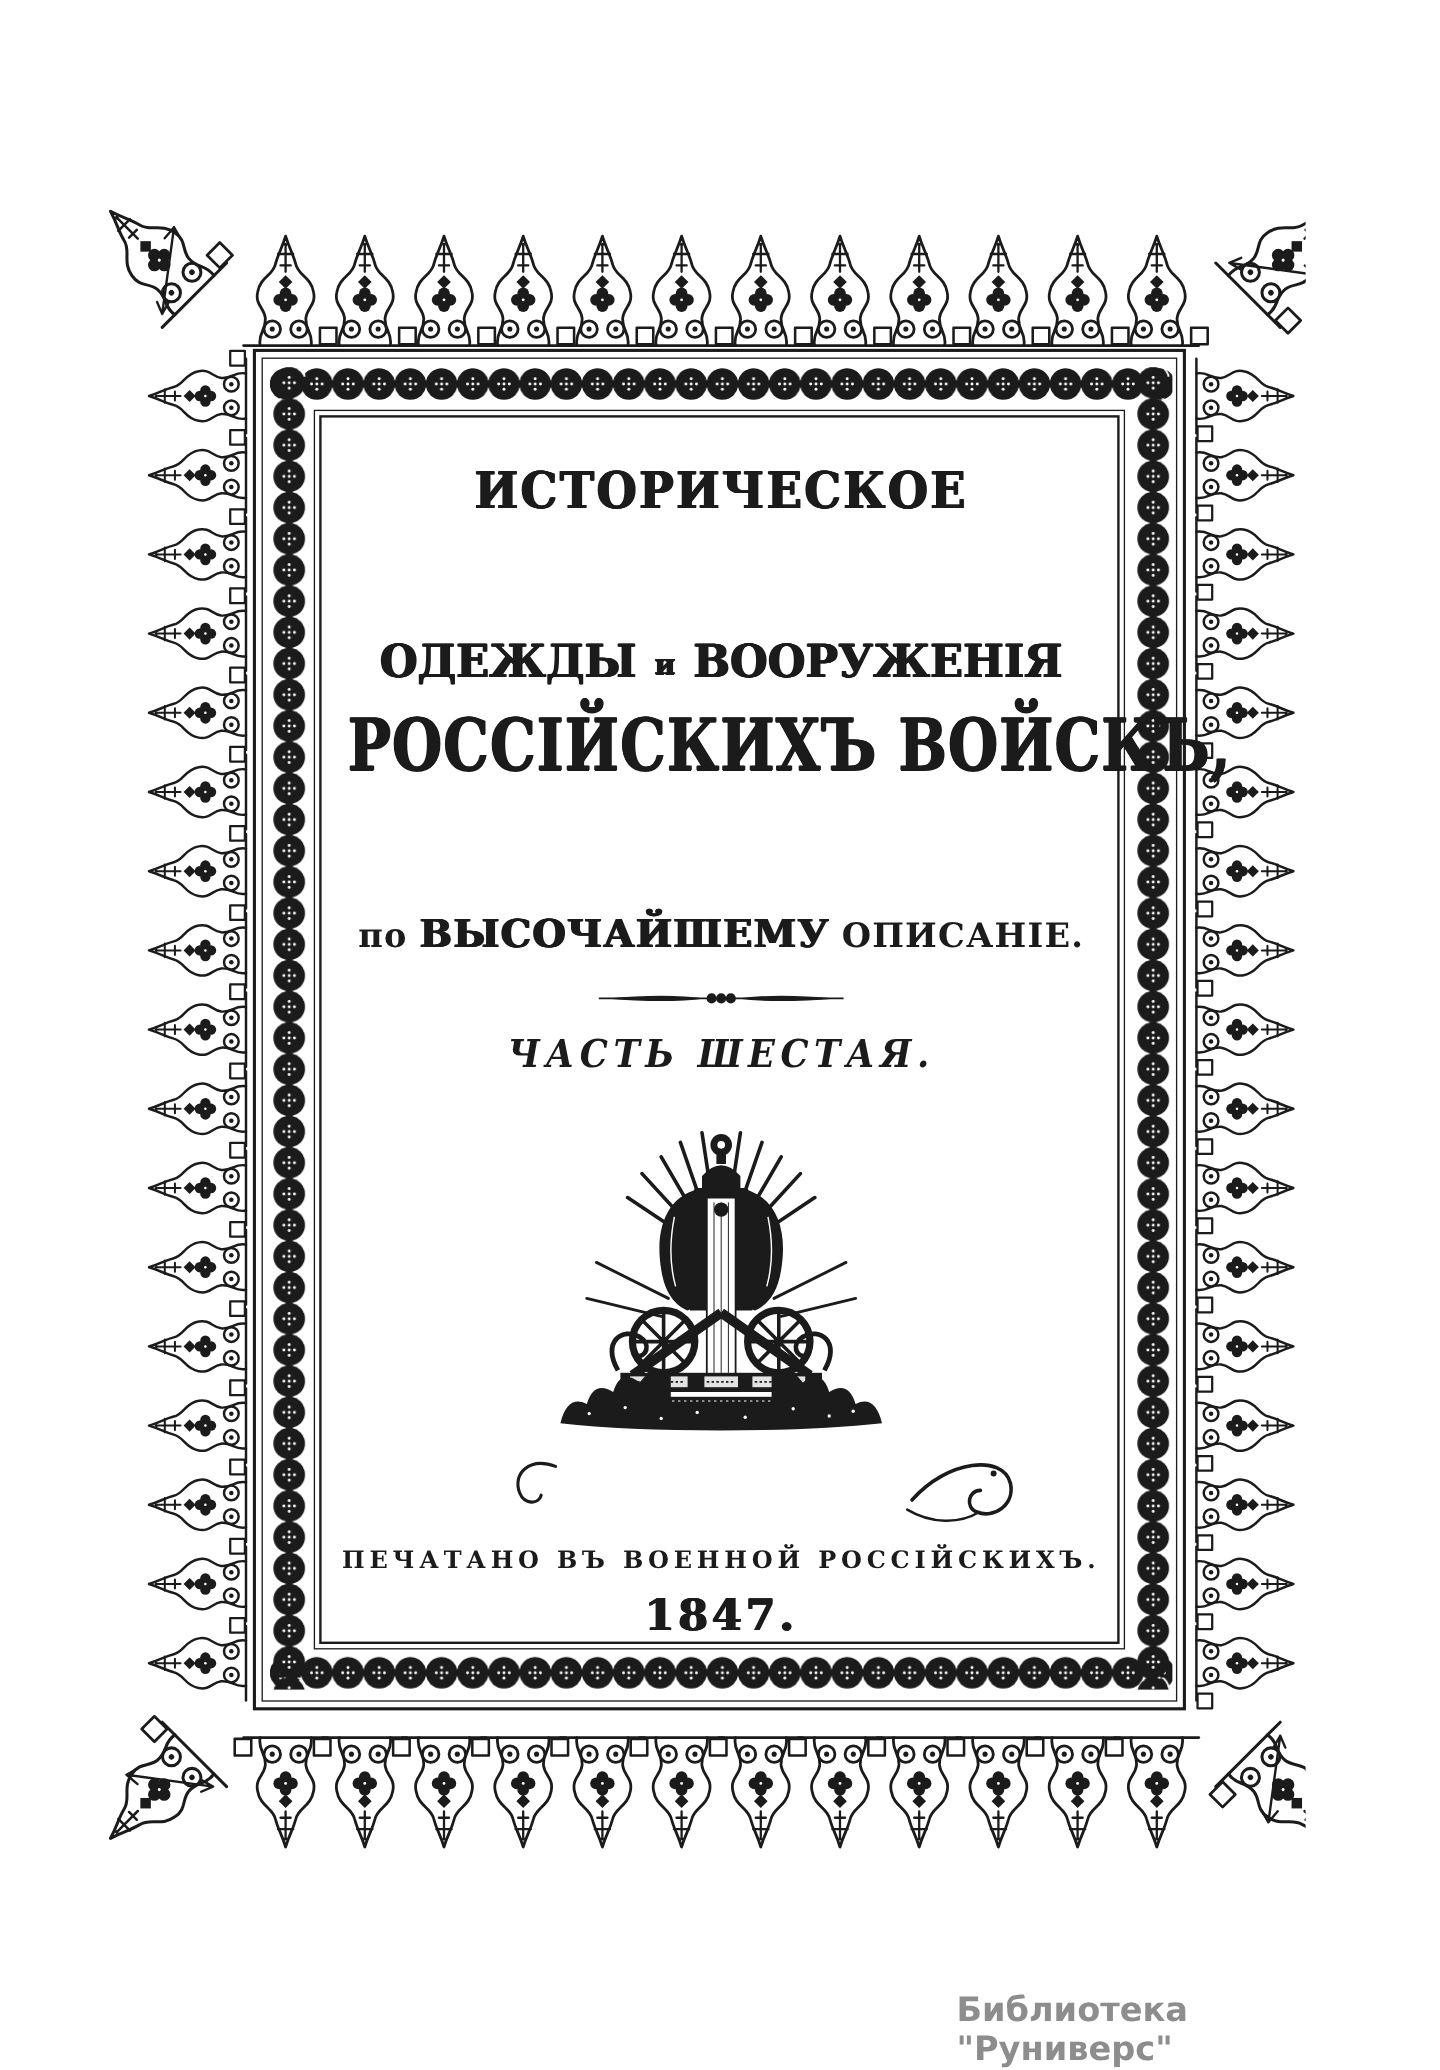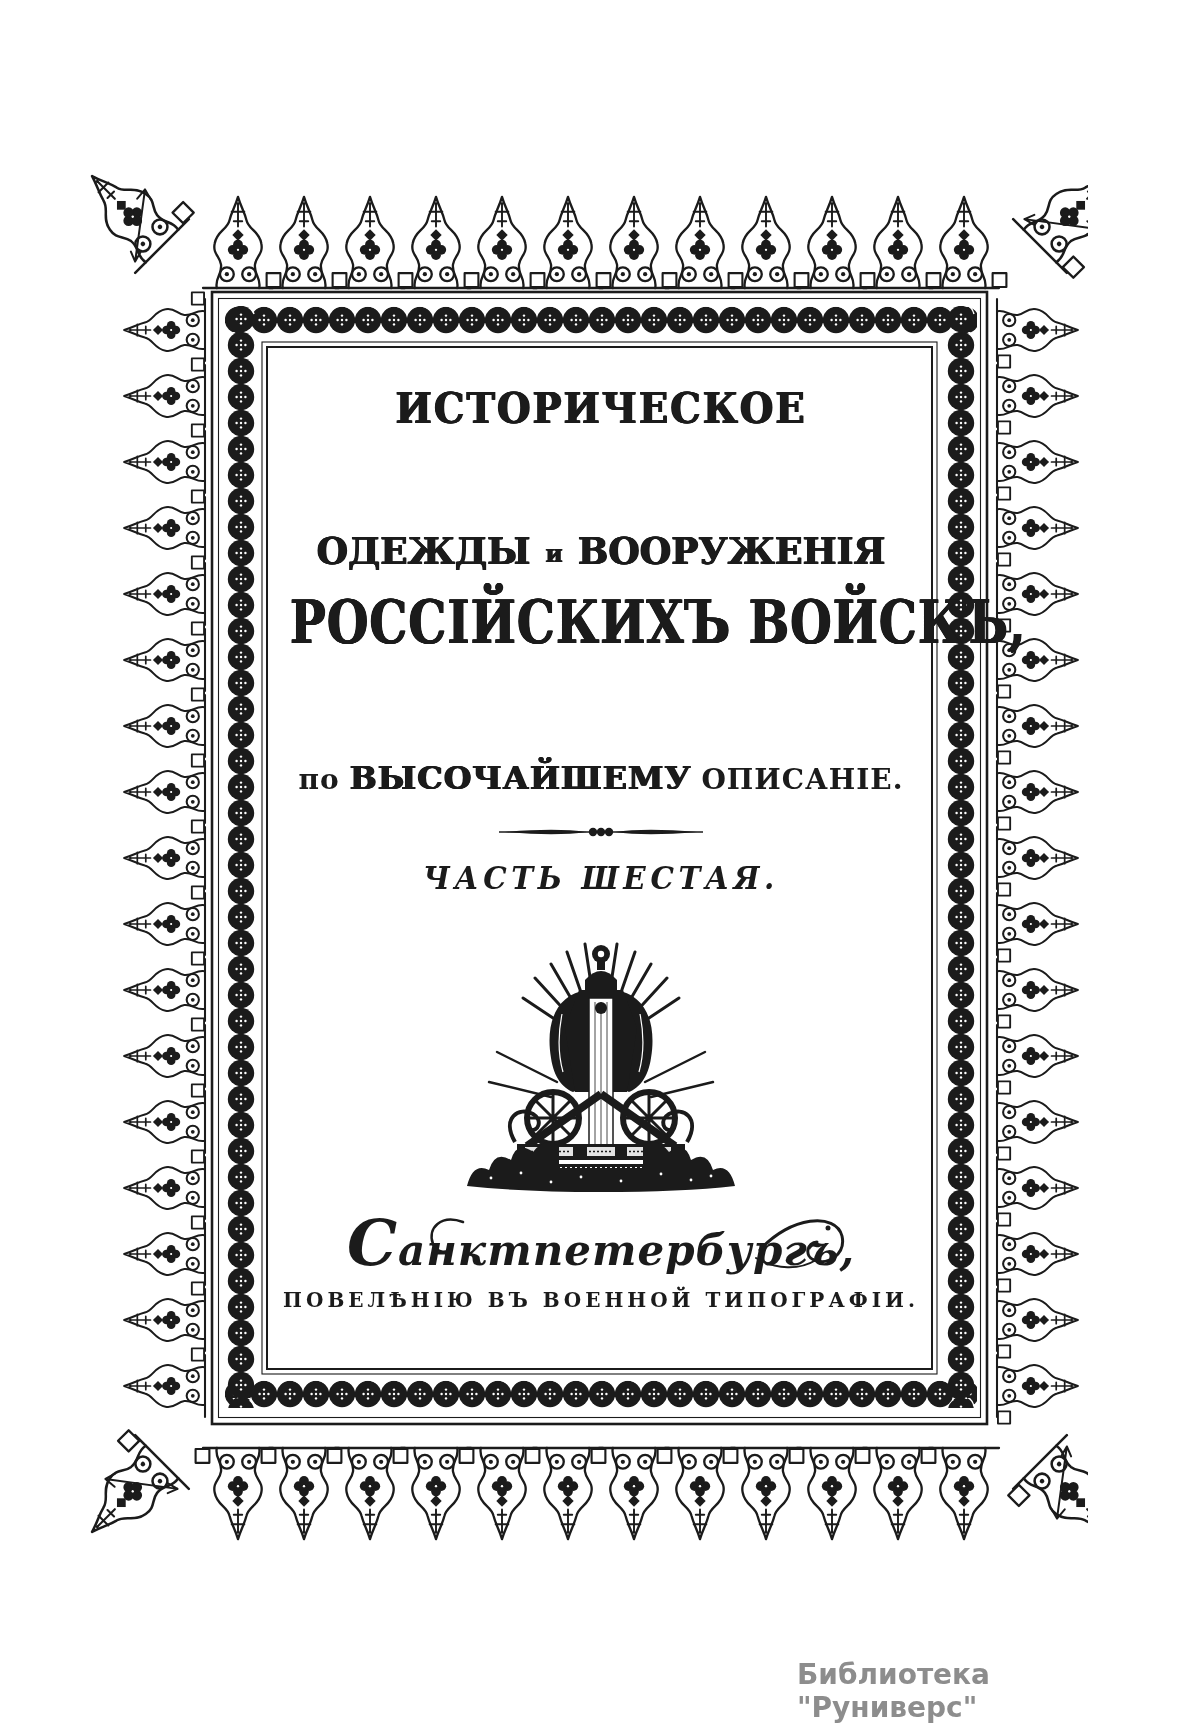--- a/index.html
+++ b/index.html
@@ -249,17 +249,17 @@
   <div class="txt t1 fat">ИСТОРИЧЕСКОЕ</div>
   <div class="txt t3 fat">
     <span>ОДЕЖДЫ</span><span class="conj">и</span><span>ВООРУЖЕНІЯ</span>
   </div>
   <div class="txt t4 fat">РОССІЙСКИХЪ ВОЙСКЪ,</div>
   <div class="txt t6">
     <span class="small">по</span><span class="big fat">ВЫСОЧАЙШЕМУ</span><span class="small">ОПИСАНІЕ.</span>
   </div>
   <div class="txt t7">ЧАСТЬ ШЕСТАЯ.</div>
 
-  <div class="txt city">Санктпетербургъ,</div>
-  <div class="txt printer">ПОВЕЛѢНІЮ ВЪ ВОЕННОЙ ТИПОГРАФІИ.</div>
+  <div class="txt printer">ПЕЧАТАНО ВЪ ВОЕННОЙ РОССІЙСКИХЪ.</div>
+  <div class="txt year fat">1847.</div>
 
   <div class="watermark">Библиотека "Руниверс"</div>
 </div>
 
 </body></html>

